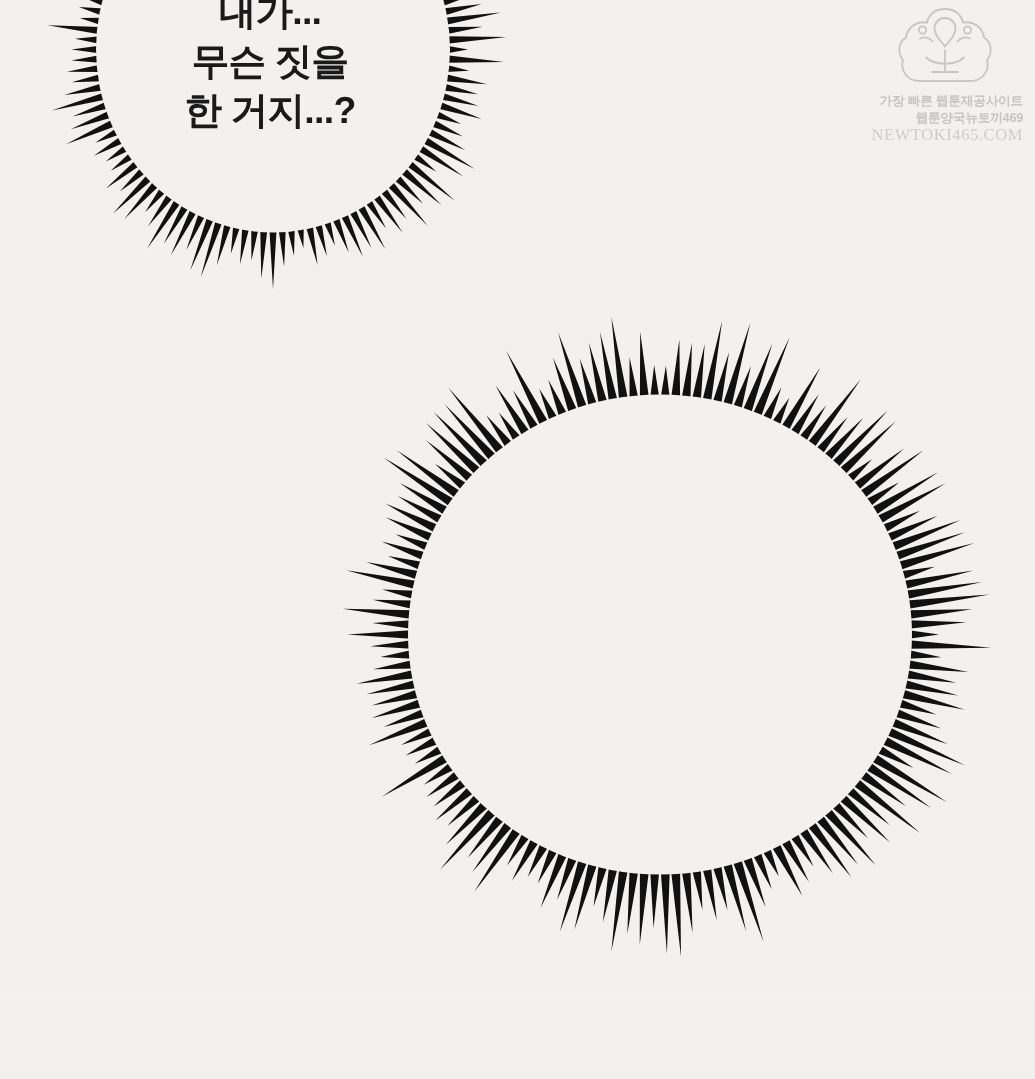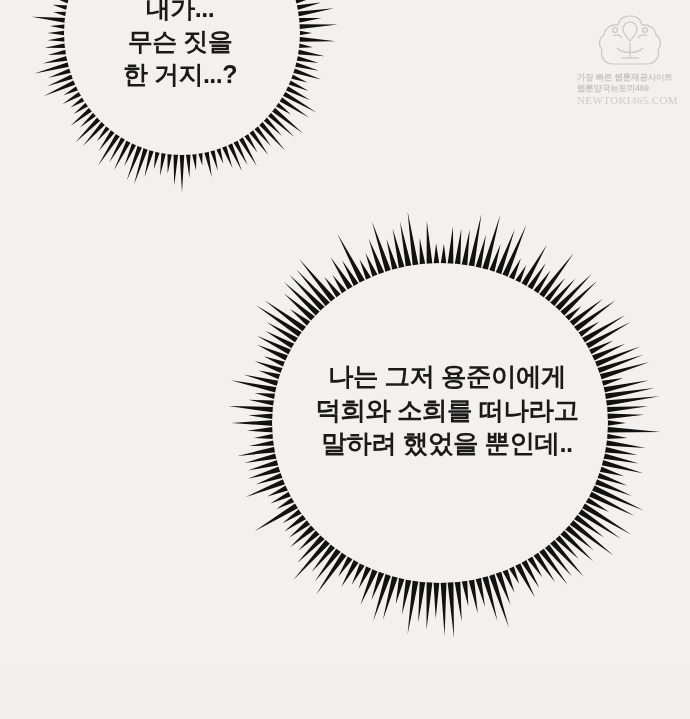--- a/index.html
+++ b/index.html
@@ -60,25 +60,25 @@
     left: 252px;
     top: 360px;
     width: 390px;
     font-size: 25.5px;
   }
 
   
   #watermark {
     position: absolute;
     right: 8px;
-    top: 10px;
+    top: 0;
     width: 105px;
     height: 120px;
     opacity: 0.5;
-    text-align: left;
+    text-align: right;
     user-select: none;
   }
   #watermark .wm-crest {
     display: block;
     margin: 0 auto;
     width: 74px;
     height: 62px;
   }
   #watermark .wm-line {
     display: block;
@@ -116,23 +116,20 @@
 한 거지...?</div>
 
   <div class="bubble" id="bubble-main">
     <svg width="480" height="450" viewBox="0 0 480 450" aria-hidden="true">
       <g id="spikes-main" fill="#111">
           <path d="M406.0 222.1 L426.0 225.0 L406.0 227.9 Z M406.0 228.8 L460.8 233.9 L405.7 234.5 Z M405.6 235.4 L427.5 240.1 L405.1 241.1 Z M405.0 242.0 L445.6 250.0 L404.3 247.6 Z M404.1 248.5 L437.4 257.1 L403.1 254.2 Z M403.0 255.1 L438.8 265.6 L401.7 260.6 Z M401.5 261.5 L443.2 275.2 L400.0 267.1 Z M399.8 267.9 L424.1 278.3 L398.0 273.4 Z M397.7 274.3 L427.5 287.7 L395.8 279.6 Z M395.4 280.5 L432.0 298.1 L393.2 285.8 Z M392.8 286.6 L443.6 312.4 L390.4 291.9 Z M390.0 292.7 L434.6 318.0 L387.3 297.8 Z M386.9 298.6 L409.0 314.0 L384.0 303.6 Z M383.5 304.4 L431.4 336.8 L380.4 309.3 Z M379.9 310.0 L420.8 340.7 L376.6 314.8 Z M376.0 315.5 L404.1 339.5 L372.5 320.2 Z M371.9 320.9 L413.4 357.4 L368.2 325.4 Z M367.6 326.1 L393.3 352.1 L363.7 330.4 Z M363.0 331.1 L393.4 363.6 L358.9 335.2 Z M358.3 335.9 L378.7 360.9 L354.0 339.9 Z M353.3 340.5 L383.8 378.8 L348.8 344.3 Z M348.1 344.9 L372.0 378.4 L343.5 348.5 Z M342.7 349.1 L367.6 386.8 L338.0 352.6 Z M337.2 353.1 L355.2 384.2 L332.3 356.3 Z M331.5 356.9 L342.4 379.6 L326.4 359.9 Z M325.6 360.4 L339.3 390.0 L320.4 363.2 Z M319.6 363.7 L334.9 399.4 L314.2 366.3 Z M313.4 366.7 L319.2 386.1 L308.0 369.2 Z M307.1 369.5 L314.5 394.8 L301.6 371.7 Z M300.7 372.1 L310.4 406.8 L295.0 374.1 Z M294.1 374.4 L309.0 429.9 L288.4 376.1 Z M287.5 376.4 L297.4 422.9 L281.7 377.9 Z M280.8 378.1 L285.0 408.9 L275.0 379.5 Z M274.0 379.6 L277.8 415.5 L268.2 380.7 Z M267.2 380.9 L268.3 408.6 L261.3 381.7 Z M260.3 381.8 L261.7 423.8 L254.4 382.4 Z M253.4 382.5 L254.0 439.9 L247.4 382.8 Z M246.5 382.9 L244.6 437.9 L240.5 383.0 Z M239.5 383.0 L235.7 420.8 L233.5 382.9 Z M232.6 382.8 L226.5 431.8 L226.6 382.5 Z M225.6 382.4 L218.2 424.6 L219.7 381.8 Z M218.7 381.7 L207.6 436.2 L212.8 380.9 Z M211.8 380.7 L201.9 416.8 L206.0 379.6 Z M205.0 379.5 L195.7 406.3 L199.2 378.1 Z M198.3 377.9 L182.9 421.9 L192.5 376.4 Z M191.6 376.1 L173.2 423.1 L185.9 374.4 Z M185.0 374.1 L171.4 401.9 L179.3 372.1 Z M178.4 371.7 L160.4 407.1 L172.9 369.5 Z M172.0 369.2 L158.5 391.0 L166.6 366.7 Z M165.8 366.3 L151.8 386.6 L160.4 363.7 Z M159.6 363.2 L141.3 389.1 L154.4 360.4 Z M153.6 359.9 L138.0 379.0 L148.5 356.9 Z M147.7 356.3 L116.2 396.5 L142.8 353.1 Z M142.0 352.6 L114.8 383.5 L137.3 349.1 Z M136.5 348.5 L111.6 374.0 L131.9 344.9 Z M131.2 344.3 L93.3 381.9 L126.7 340.5 Z M126.0 339.9 L97.2 365.1 L121.7 335.9 Z M121.1 335.2 L98.2 352.7 L117.0 331.1 Z M116.3 330.4 L90.3 349.0 L112.4 326.1 Z M111.8 325.4 L89.0 339.7 L108.1 320.9 Z M107.5 320.2 L84.3 333.4 L104.0 315.5 Z M103.4 314.8 L82.5 325.2 L100.1 310.0 Z M99.6 309.3 L54.5 333.2 L96.5 304.4 Z M96.0 303.6 L76.5 311.1 L93.1 298.6 Z M92.7 297.8 L70.4 305.6 L90.0 292.7 Z M89.6 291.9 L67.4 298.6 L87.2 286.6 Z M86.8 285.8 L45.9 298.9 L84.6 280.5 Z M84.2 279.6 L55.7 286.6 L82.3 274.3 Z M82.0 273.4 L47.8 280.7 L80.2 267.9 Z M80.0 267.1 L47.8 272.4 L78.5 261.5 Z M78.3 260.6 L44.4 264.9 L77.0 255.1 Z M76.9 254.2 L37.6 257.9 L75.9 248.5 Z M75.7 247.6 L48.9 248.1 L75.0 242.0 Z M74.9 241.1 L53.6 240.0 L74.4 235.4 Z M74.3 234.5 L46.9 232.8 L74.0 228.8 Z M74.0 227.9 L31.4 225.0 L74.0 222.1 Z M74.0 221.2 L48.3 217.3 L74.3 215.5 Z M74.4 214.6 L28.4 207.9 L74.9 208.9 Z M75.0 208.0 L48.5 201.8 L75.7 202.4 Z M75.9 201.5 L54.9 195.0 L76.9 195.8 Z M77.0 194.9 L30.8 182.2 L78.3 189.4 Z M78.5 188.5 L44.0 176.7 L80.0 182.9 Z M80.2 182.1 L58.7 172.6 L82.0 176.6 Z M82.3 175.7 L54.4 163.0 L84.2 170.4 Z M84.6 169.5 L63.7 158.2 L86.8 164.2 Z M87.2 163.4 L57.0 146.8 L89.6 158.1 Z M90.0 157.3 L56.9 137.7 L92.7 152.2 Z M93.1 151.4 L65.1 132.7 L96.0 146.4 Z M96.5 145.6 L66.5 124.0 L99.6 140.7 Z M100.1 140.0 L55.7 107.0 L103.4 135.2 Z M104.0 134.5 L64.5 102.2 L107.5 129.8 Z M108.1 129.1 L90.0 111.1 L111.8 124.6 Z M112.4 123.9 L84.0 95.5 L116.3 119.6 Z M117.0 118.9 L84.0 84.0 L121.1 114.8 Z M121.7 114.1 L89.1 76.6 L126.0 110.1 Z M126.7 109.5 L96.4 71.5 L131.2 105.7 Z M131.9 105.1 L99.0 60.7 L136.5 101.5 Z M137.3 100.9 L124.2 78.8 L142.0 97.4 Z M142.8 96.9 L132.6 77.1 L147.7 93.7 Z M148.5 93.1 L130.4 59.0 L153.6 90.1 Z M154.4 89.6 L142.0 62.2 L159.6 86.8 Z M160.4 86.3 L137.4 35.8 L165.8 83.7 Z M166.6 83.3 L159.5 61.2 L172.0 80.8 Z M172.9 80.5 L165.5 55.1 L178.4 78.3 Z M179.3 77.9 L168.6 40.4 L185.0 75.9 Z M185.9 75.6 L172.0 23.4 L191.6 73.9 Z M192.5 73.6 L186.5 41.0 L198.3 72.1 Z M199.2 71.9 L192.6 30.5 L205.0 70.5 Z M206.0 70.4 L200.0 23.4 L211.8 69.3 Z M212.8 69.1 L207.6 13.4 L218.7 68.3 Z M219.7 68.2 L219.7 40.1 L225.6 67.6 Z M226.6 67.5 L226.8 23.0 L232.6 67.2 Z M233.5 67.1 L236.1 45.3 L239.5 67.0 Z M240.5 67.0 L243.9 45.8 L246.5 67.1 Z M247.4 67.2 L252.9 28.4 L253.4 67.5 Z M254.4 67.6 L261.3 30.7 L260.3 68.2 Z M261.3 68.3 L269.8 31.3 L267.2 69.1 Z M268.2 69.3 L281.4 15.9 L274.0 70.4 Z M275.0 70.5 L286.0 36.8 L280.8 71.9 Z M281.7 72.1 L300.2 17.1 L287.5 73.6 Z M288.4 73.9 L300.6 46.0 L294.1 75.6 Z M295.0 75.9 L314.9 31.0 L300.7 77.9 Z M301.6 78.3 L326.4 26.8 L307.1 80.5 Z M308.0 80.8 L320.9 60.3 L313.4 83.3 Z M314.2 83.7 L326.2 67.2 L319.6 86.3 Z M320.4 86.8 L346.9 46.8 L325.6 89.6 Z M326.4 90.1 L345.9 64.9 L331.5 93.1 Z M332.3 93.7 L350.7 72.3 L337.2 96.9 Z M338.0 97.4 L373.9 54.9 L342.7 100.9 Z M343.5 101.5 L365.1 80.0 L348.1 105.1 Z M348.8 105.7 L375.5 80.5 L353.3 109.5 Z M354.0 110.1 L391.8 75.7 L358.3 114.1 Z M358.9 114.8 L397.0 83.0 L363.0 118.9 Z M363.7 119.6 L381.3 108.2 L367.6 123.9 Z M368.2 124.6 L402.7 101.0 L371.9 129.1 Z M372.5 129.8 L415.6 102.2 L376.0 134.5 Z M376.6 135.2 L399.5 123.5 L379.9 140.0 Z M380.4 140.7 L425.4 116.9 L383.5 145.6 Z M384.0 146.4 L430.5 124.1 L386.9 151.4 Z M387.3 152.2 L413.3 142.5 L390.0 157.3 Z M390.4 158.1 L425.2 145.8 L392.8 163.4 Z M393.2 164.2 L440.3 148.6 L395.4 169.5 Z M395.8 170.4 L443.3 156.8 L397.7 175.7 Z M398.0 176.6 L449.6 164.0 L399.8 182.1 Z M400.0 182.9 L423.2 179.9 L401.5 188.5 Z M401.7 189.4 L448.8 182.3 L403.0 194.9 Z M403.1 195.8 L454.6 190.0 L404.1 201.5 Z M404.3 202.4 L459.6 198.3 L405.0 208.0 Z M405.1 208.9 L448.1 208.2 L405.6 214.6 Z M405.7 215.5 L444.1 216.8 L406.0 221.2 Z " fill="#111"></path>
         </g>
       <ellipse cx="240" cy="225" rx="168" ry="160" fill="#f2f1ef"></ellipse>
     </svg>
   </div>
-  <div class="bubble-text" id="bubble-main-text">나는  그저 용준이에게
-덕희와 소희를 떠나라고
-말하려 했었을 뿐인데..</div>
 
   <div id="watermark">
     <svg class="wm-crest" viewBox="0 0 74 62">
       <g fill="none" stroke="#9d9d9b" stroke-width="1.2">
         <path d="M37 6 C30 6 26 10 25 15 C18 14 12 18 11 25 C6 28 5 35 9 40 C7 47 12 54 20 54 L54 54 C62 54 67 47 65 40 C69 35 68 28 63 25 C62 18 56 14 49 15 C48 10 44 6 37 6 Z"></path>
         <path d="M37 12 C33 12 30 15 30 19 C30 24 34 27 37 31 C40 27 44 24 44 19 C44 15 41 12 37 12 Z"></path>
         <path d="M20 26 C23 24 27 25 29 28"></path>
         <path d="M54 26 C51 24 47 25 45 28"></path>
         <path d="M24 38 C30 44 44 44 50 38"></path>
         <path d="M37 33 L37 48"></path>

